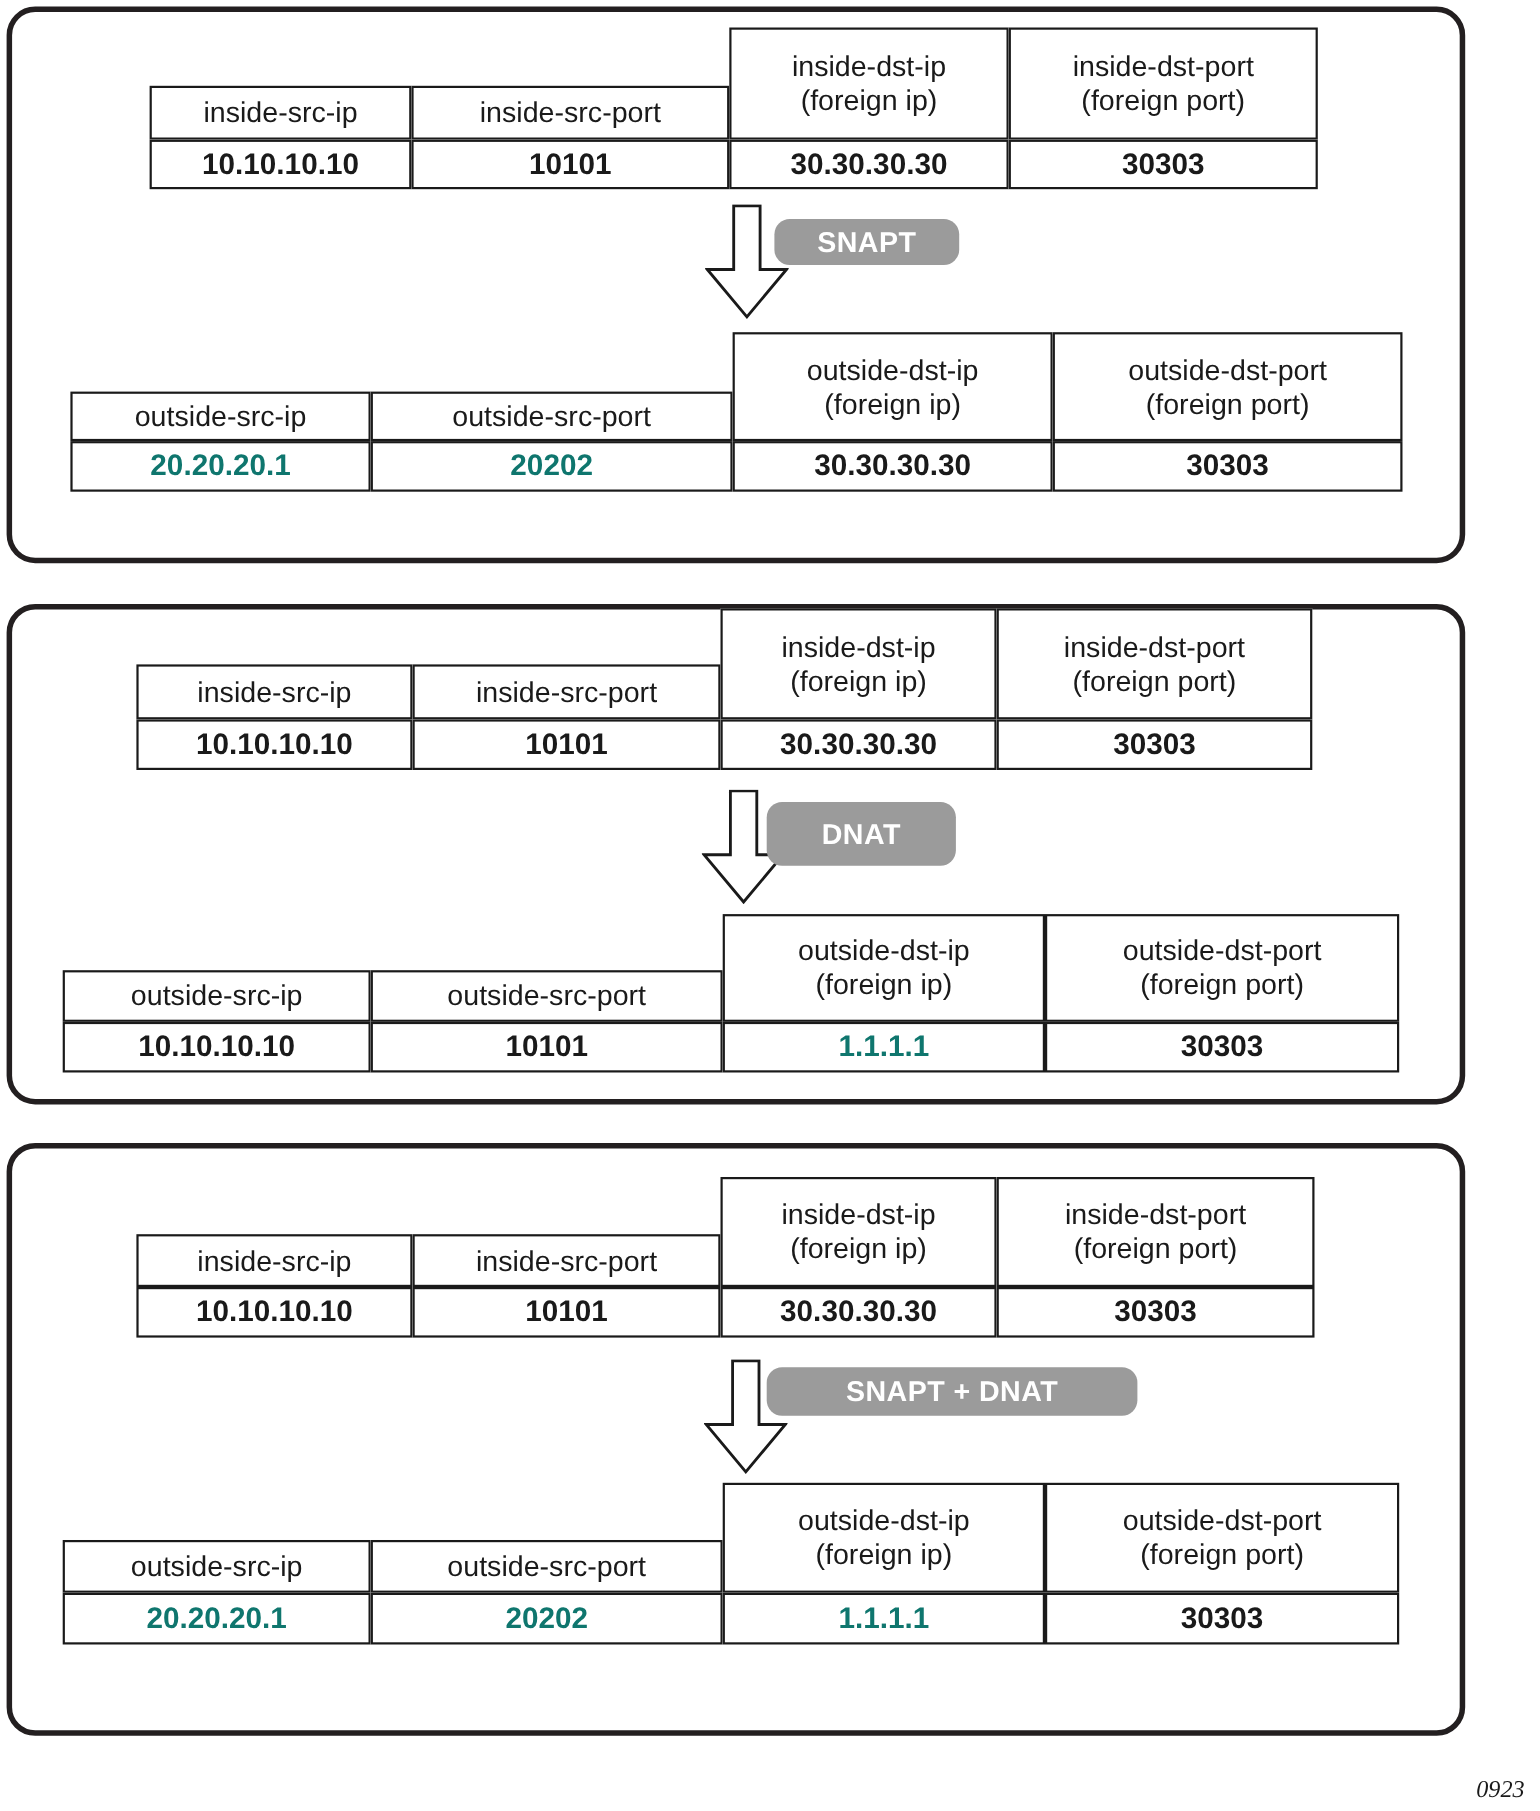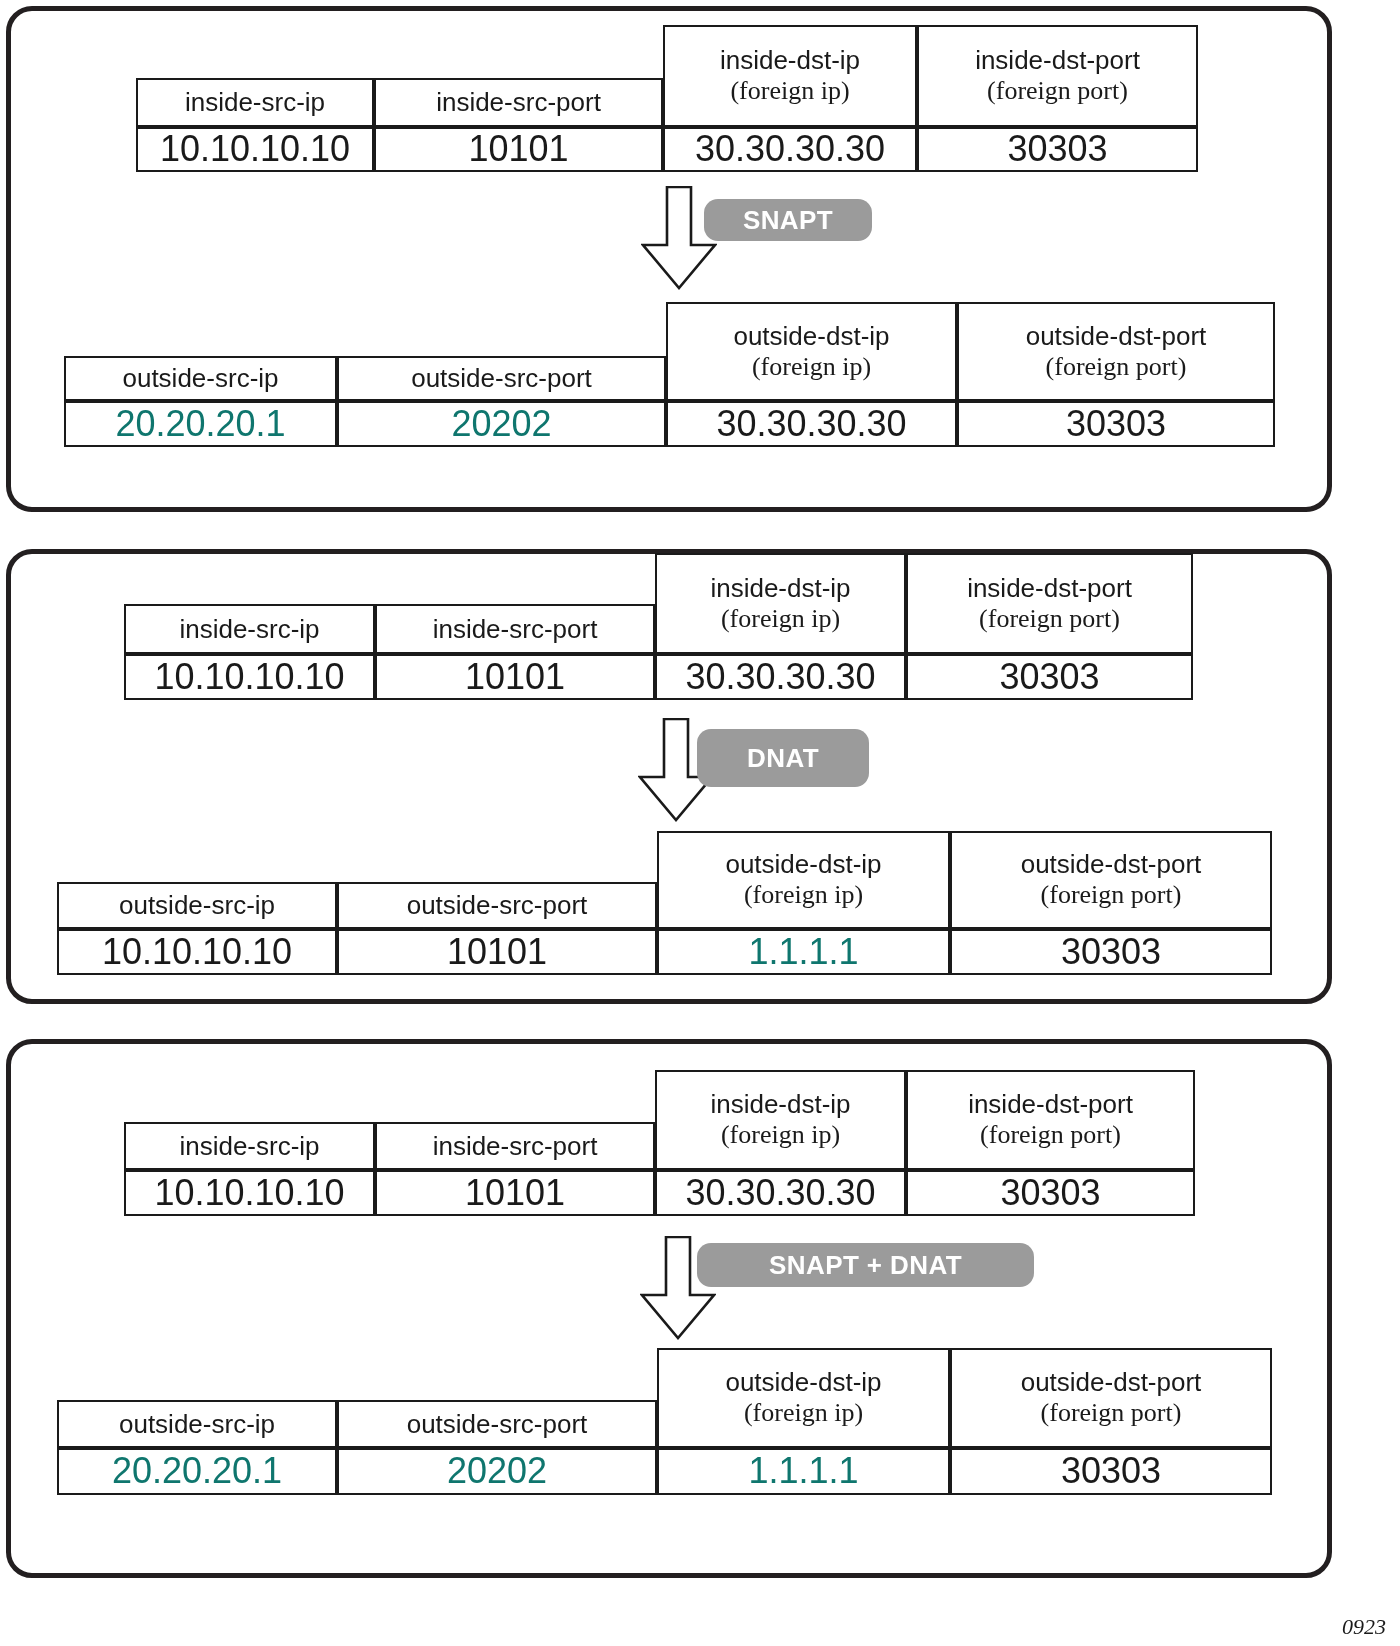--- a/index.html
+++ b/index.html
@@ -42,23 +42,24 @@
     justify-content: center;
     text-align: center;
     background: #ffffff;
     line-height: 1.18;
     padding: 2px 4px;
   }
   .cell.head {
     font-size: 26px;
     justify-content: center;
   }
-  .cell.head .l2 { display: block; font-family: Liberation Serif, serif; }
+  .cell.head .l2 { display: block; }
   .cell.val {
-    font-size: 36px;
+    font-size: 27px;
+    font-weight: bold;
   }
   .cell.tall {
     
   }
   .cell.red { color: #0f766e; }
   .cell.hidden-top { border: none; background: transparent; }
 
   
 
   

